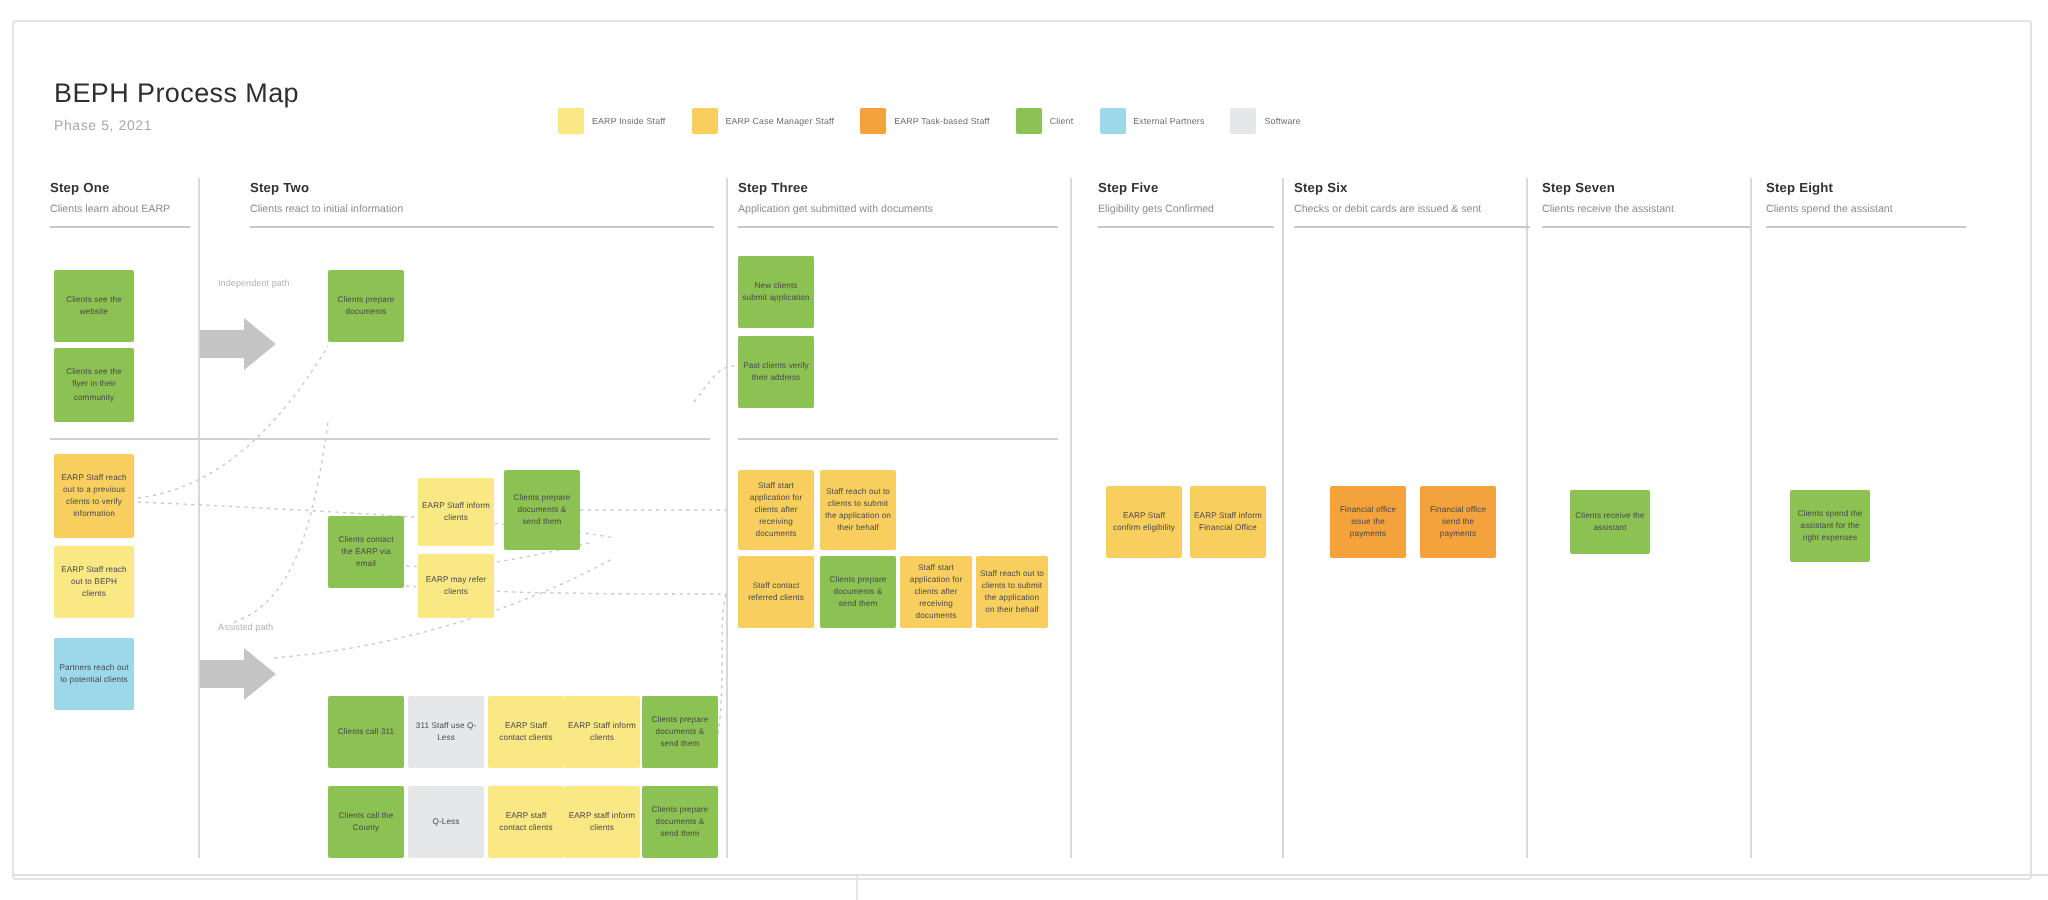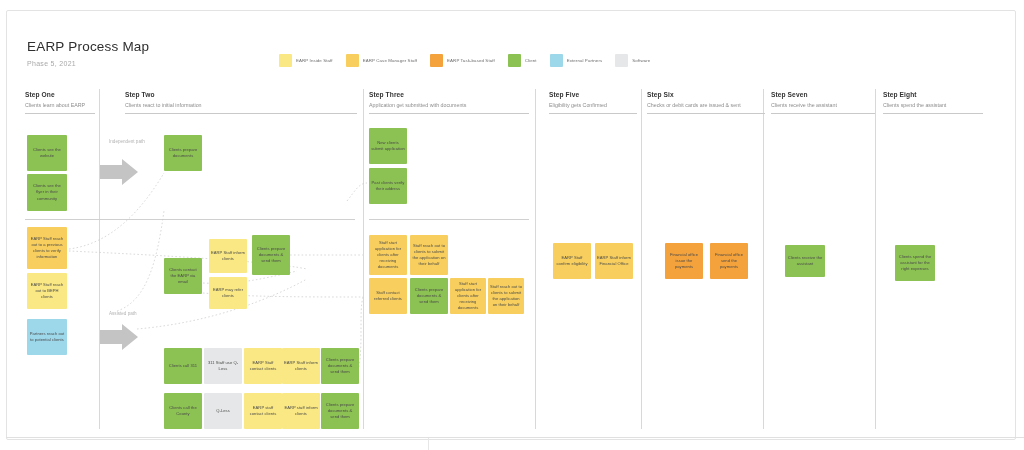--- a/index.html
+++ b/index.html
@@ -50,21 +50,21 @@
   
   #botline{position:absolute;left:6px;top:437px;width:1018px;height:1px;background:#e0e0e0;}
   #botline2{position:absolute;left:428px;top:438px;width:1px;height:12px;background:#e6e6e6;}
 </style>
 </head>
 <body>
 
 <div id="canvas">
   <div id="board">
 
-    <div id="title">EARP Process Map</div>
+    <div id="title">BEPH Process Map</div>
     <div id="subtitle">Phase 5, 2021</div>
 
     <div id="legend">
         <div class="lg">
           <div class="lg-sw" style="background: rgb(249, 232, 132);"></div>
           <div class="lg-tx">EARP Inside Staff</div>
         </div>
         <div class="lg">
           <div class="lg-sw" style="background: rgb(248, 207, 94);"></div>
           <div class="lg-tx">EARP Case Manager Staff</div>

